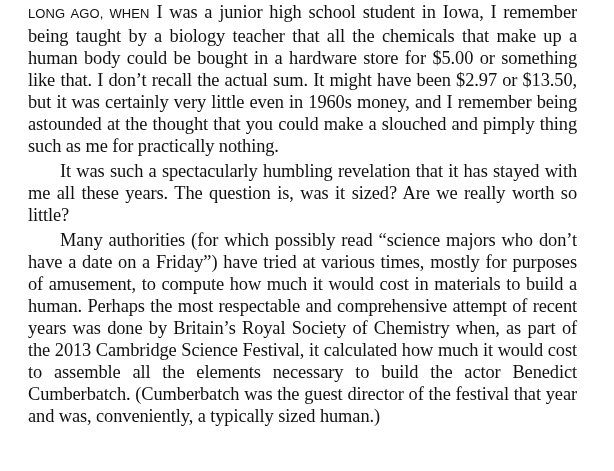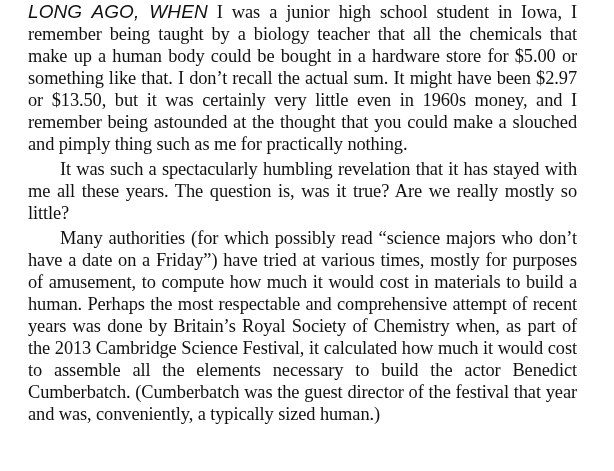--- a/index.html
+++ b/index.html
@@ -27,25 +27,24 @@
     }
     .para {
       margin: 0 0 3px 0;
       text-indent: 32px;
     }
     .para.first {
       text-indent: 0;
     }
     .smallcaps-lead {
       font-family: "Liberation Sans", "DejaVu Sans", sans-serif;
-      font-size: 19px;
+      font-size: 13px;
       letter-spacing: 0.1px;
-      font-style: italic;
     }
   </style>
 </head>
 <body>
 
 <div class="page">
   <p class="para first"><span class="smallcaps-lead">LONG AGO, WHEN</span><span> I was a junior high school student in Iowa, I remember being taught by a biology teacher that all the chemicals that make up a human body could be bought in a hardware store for $5.00 or something like that. I don’t recall the actual sum. It might have been $2.97 or $13.50, but it was certainly very little even in 1960s money, and I remember being astounded at the thought that you could make a slouched and pimply thing such as me for practically nothing.</span></p>
-  <p class="para"><span>It was such a spectacularly humbling revelation that it has stayed with me all these years. The question is, was it true? Are we really mostly so little?</span></p>
+  <p class="para"><span>It was such a spectacularly humbling revelation that it has stayed with me all these years. The question is, was it sized? Are we really worth so little?</span></p>
   <p class="para"><span>Many authorities (for which possibly read “science majors who don’t have a date on a Friday”) have tried at various times, mostly for purposes of amusement, to compute how much it would cost in materials to build a human. Perhaps the most respectable and comprehensive attempt of recent years was done by Britain’s Royal Society of Chemistry when, as part of the 2013 Cambridge Science Festival, it calculated how much it would cost to assemble all the elements necessary to build the actor Benedict Cumberbatch. (Cumberbatch was the guest director of the festival that year and was, conveniently, a typically sized human.)</span></p>
 </div>
 
 </body></html>

